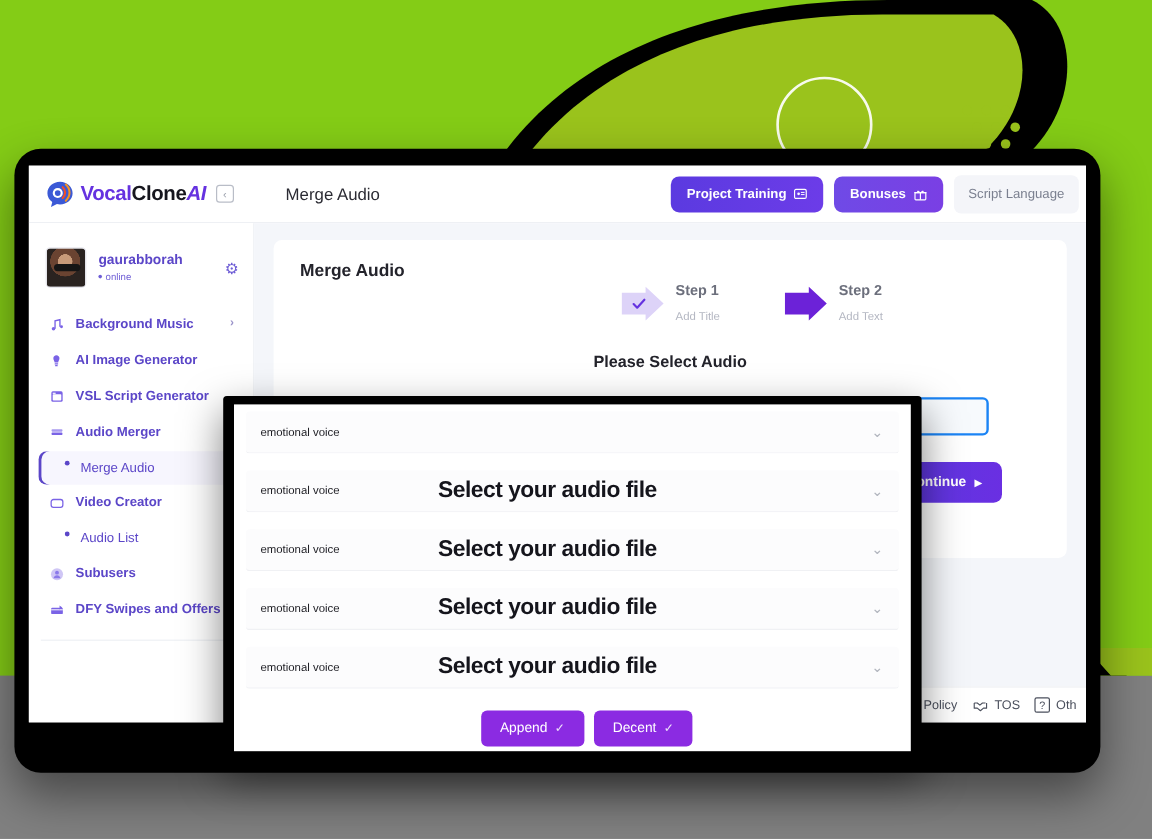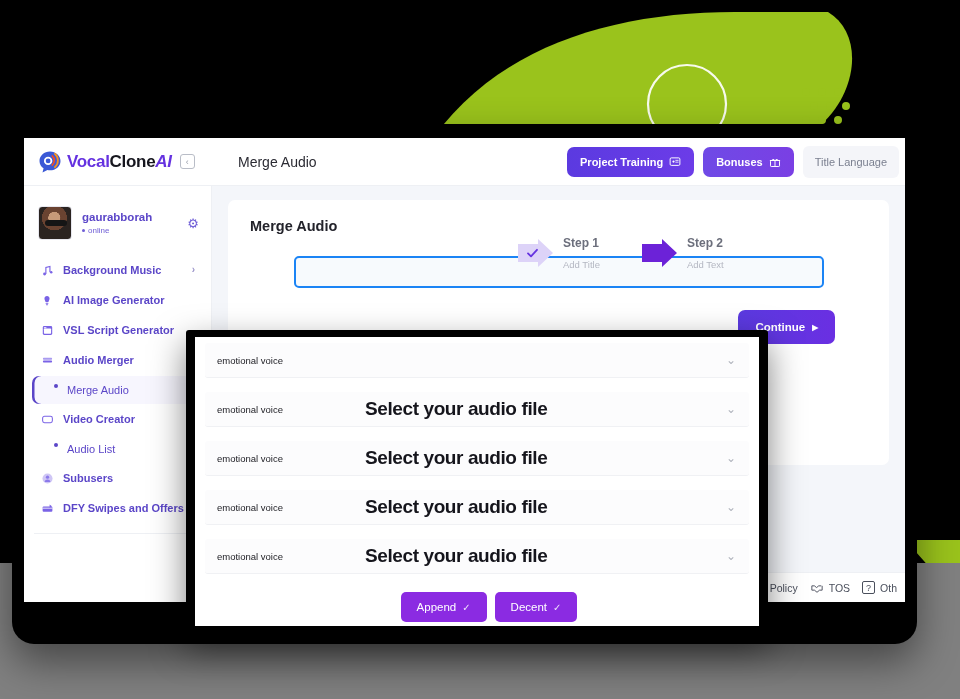--- a/index.html
+++ b/index.html
@@ -1,21 +1,21 @@
 <!DOCTYPE html>
 <html><head>
 <meta charset="utf-8">
 <style>
   * { box-sizing: border-box; margin: 0; padding: 0; }
   html, body {
     width: 960px; height: 699px; overflow: hidden;
     font-family: "Liberation Sans", sans-serif;
     background: #808080;
   }
-  #stage { position: relative; width: 960px; height: 563px; background: #000000; }
+  #stage { position: relative; width: 960px; height: 563px; background: #84cc16; }
 
   
   .blob-layer { position: absolute; inset: 0; overflow: hidden; }
   .blob-svg { position: absolute; left: 0; top: 0; }
 
   
   .device {
     position: absolute; left: 12px; top: 124px;
     width: 905px; height: 520px;
     background: #000; border-radius: 22px;
@@ -103,21 +103,21 @@
   .nav-divider { height: 1px; background: #eef0f4; margin: 10px 10px 0 10px; }
 
   
   .main { flex: 1; background: #f4f6fa; padding: 14px 16px 0 16px; position: relative; overflow: hidden; }
   .card {
     background: #fff; border-radius: 7px; padding: 18px 22px 20px 22px;
     min-height: 265px; position: relative;
   }
   .card-title { font-size: 14.5px; font-weight: 600; color: #23232b; }
 
-  .steps { position: absolute; left: 290px; top: 32px; display: flex; align-items: center; gap: 8px; }
+  .steps { position: absolute; left: 290px; top: 32px; display: flex; align-items: center; gap: 20px; }
   .step { display: flex; align-items: center; gap: 9px; }
   .arrow { width: 36px; height: 30px; flex: 0 0 36px; position: relative; }
   .step-txt { line-height: 1.3; }
   .step-name { font-size: 12px; color: #6c6f7c; font-weight: 600; }
   .step-sub { font-size: 9.5px; color: #b4b7c2; }
 
   .select-audio-hd {
     text-align: center; font-size: 13.5px; font-weight: 700; color: #23232b; margin-top: 60px;
   }
   .field-row { margin-top: 22px; display: flex; justify-content: center; }
@@ -234,21 +234,21 @@
             </svg>
           </button>
           <button class="btn-pill btn-bonuses">
             <span>Bonuses</span>
             <svg width="12" height="12" viewBox="0 0 16 16">
               <rect x="2" y="6" width="12" height="8" rx="1" fill="none" stroke="#fff" stroke-width="1.3"></rect>
               <path d="M1.2 6h13.6M8 6v8" stroke="#fff" stroke-width="1.3"></path>
               <path d="M8 6C6.4 3.4 4 3.6 4.4 5.2 4.7 6.3 6.6 6.2 8 6zM8 6c1.6-2.6 4-2.4 3.6-.8-.3 1.1-2.2 1-3.6.8z" fill="#fff"></path>
             </svg>
           </button>
-          <button class="btn-lang">Title Language</button>
+          <button class="btn-lang">Script Language</button>
         </div>
       </div>
 
       <div class="app-body">
 
         <aside class="sidebar">
           <div class="profile">
             <div class="avatar"></div>
             <div class="profile-meta">
               <div class="profile-name">gaurabborah</div>
@@ -372,20 +372,21 @@
                     <path d="M0 6 h20 V1 l15 14 -15 14 V24 H0 Z" fill="#6c22d8"></path>
                   </svg>
                 </span>
                 <span class="step-txt">
                   <span class="step-name">Step 2</span><br>
                   <span class="step-sub">Add Text</span>
                 </span>
               </div>
             </div>
 
+            <div class="select-audio-hd">Please Select Audio</div>
 
             <div class="field-row">
               <input class="field-input" value="" style="">
             </div>
 
             <div class="continue-row">
               <button class="btn-continue">
                 <span>Continue</span>
                 <span>▸</span>
               </button>

